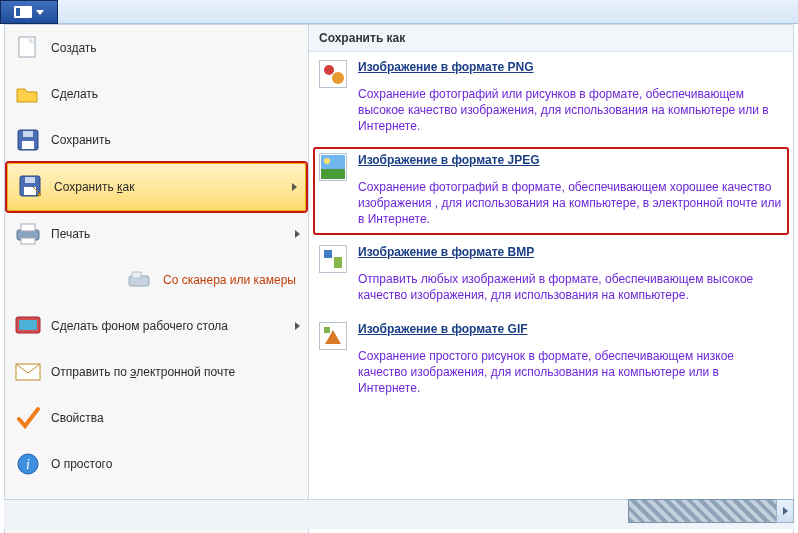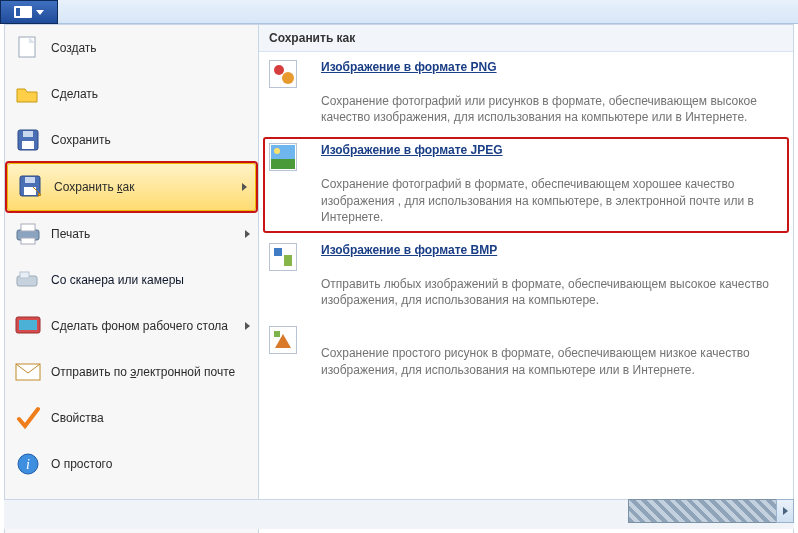--- a/index.html
+++ b/index.html
@@ -45,38 +45,38 @@
     width:0;height:0;border-left:4px solid transparent;border-right:4px solid transparent;border-top:5px solid #fff;
   }
   .wrap {
     position: absolute;
     top: 24px; left: 4px;
     width: 790px;
     display: flex;
     background: #fff;
   }
   .leftcol {
-    width: 255px;
+    width: 305px;
     background: #f7f7f7;
     border-right: 1px solid #c9d6e6;
     border-bottom: 1px solid #c9d6e6;
     border-left: 1px solid #c9d6e6;
     border-top: 1px solid #c9d6e6;
   }
   .menuitem {
     display:flex;
     align-items:center;
     gap:10px;
     padding: 10px 12px 10px 10px;
     min-height: 44px;
     border-bottom: 0;
     color:#2b2b2b;
     position: relative;
   }
-  .menuitem.disabled { color:#0f172a; }
+  .menuitem.disabled { color:#c2410c;justify-content:flex-end; }
   .menuitem .arrow {
     position:absolute; right:8px; top:50%; transform:translateY(-50%);
     width:0;height:0;border-top:4px solid transparent;border-bottom:4px solid transparent;border-left:5px solid #555;
   }
   .menuitem.highlight {
     background: linear-gradient(#fff2c6, #ffdc72);
     border: 1px solid #f0b400;
     border-radius: 3px;
     margin: 0 2px;
   }
@@ -104,34 +104,34 @@
   }
   .panelhead {
     padding:6px 10px;
     font-weight:bold;
     color:#333;
     border-bottom:1px solid #d7e3f0;
     background:#f2f6fb;
   }
   .option {
     display:flex;
-    gap:24px;
+    gap:11px;
     padding:8px 10px 10px 10px;
     position:relative;
   }
   .option.redbox::after {
     content:"";
     position:absolute;
     inset:2px 4px;
     border:2px solid #c71515;
     border-radius:3px;
     pointer-events:none;
   }
   .opt-title { color:#1a3e86; font-weight:bold; text-decoration:underline; }
-  .opt-desc { color:#737373; line-height:1.35; margin-top:19px; max-width:468px;}
+  .opt-desc { color:#6d28d9; line-height:1.35; margin-top:12px; max-width:468px;}
   .thumb {
     width:28px;height:28px;border:1px solid #b8c4d4;background:#fff;flex-shrink:0;display:flex;align-items:center;justify-content:center;
   }
   
   .bottombar {
     position:absolute;
     left:4px; right:4px; bottom:4px; height:30px;
     background:#f0f3f7;
     border-top:1px solid #c9d6e6;
   }
@@ -331,20 +331,21 @@
 
     <div class="option">
       <div class="thumb">
         <svg width="24" height="24">
             <rect width="24" height="24" fill="#fff"></rect>
             <polygon points="4,20 12,6 20,20" fill="#d97a2a"></polygon>
             <rect x="3" y="3" width="6" height="6" fill="#7db54a"></rect>
           </svg>
       </div>
       <div>
+        <div class="opt-title"><span>Изображение в формате </span><span class="underline">G</span><span>IF</span></div>
         <div class="opt-desc">Сохранение простого рисунок в формате, обеспечивающем низкое качество изображения, для использования на компьютере или в Интернете.</div>
       </div>
     </div>
 
 
   </div>
 </div>
 
 <div class="bottombar">
   <div class="scrollhint"></div>

